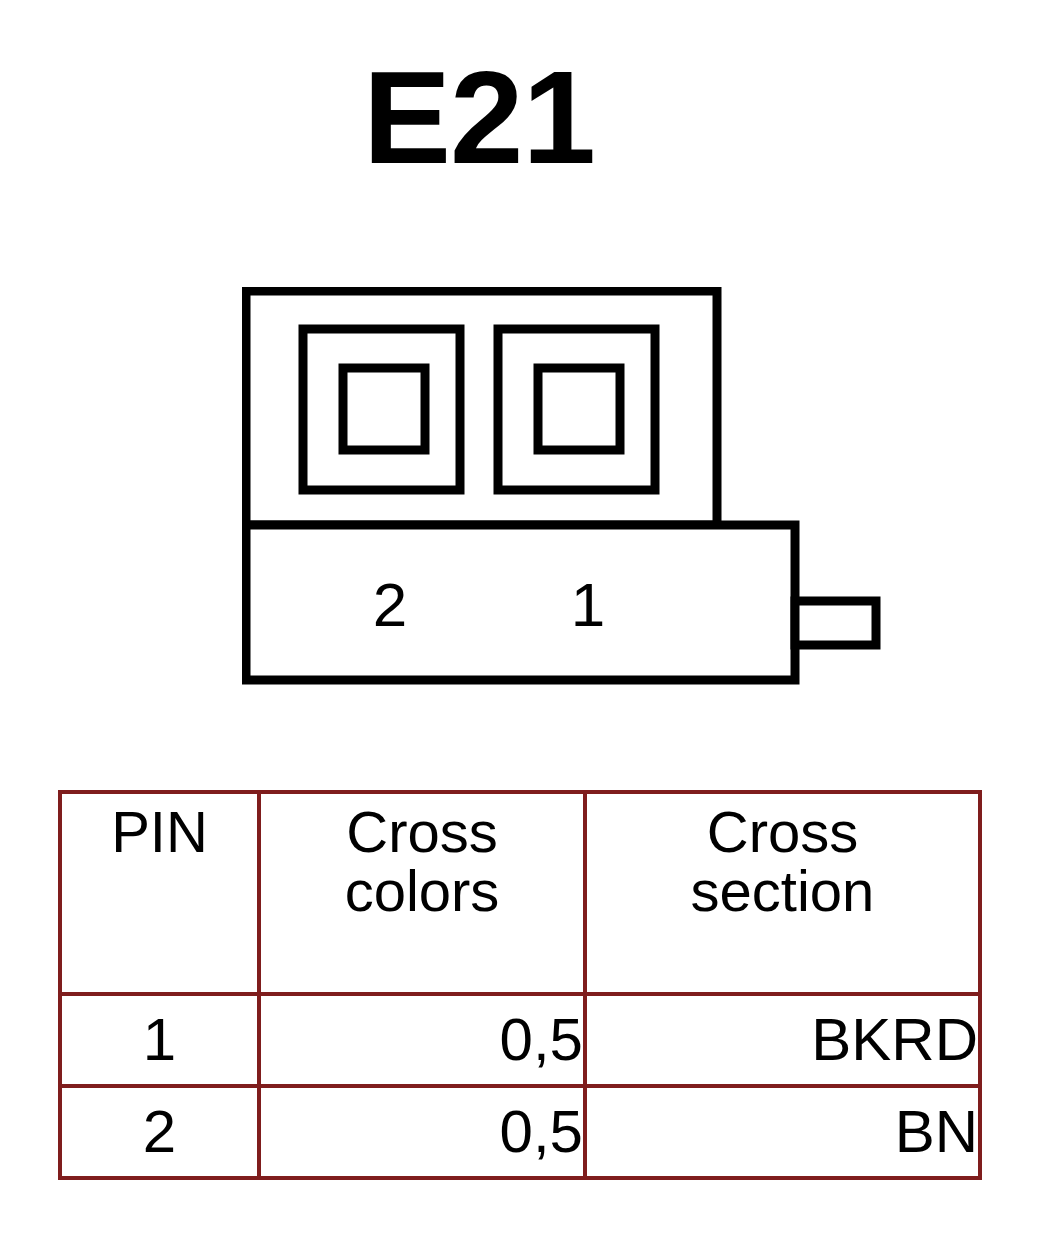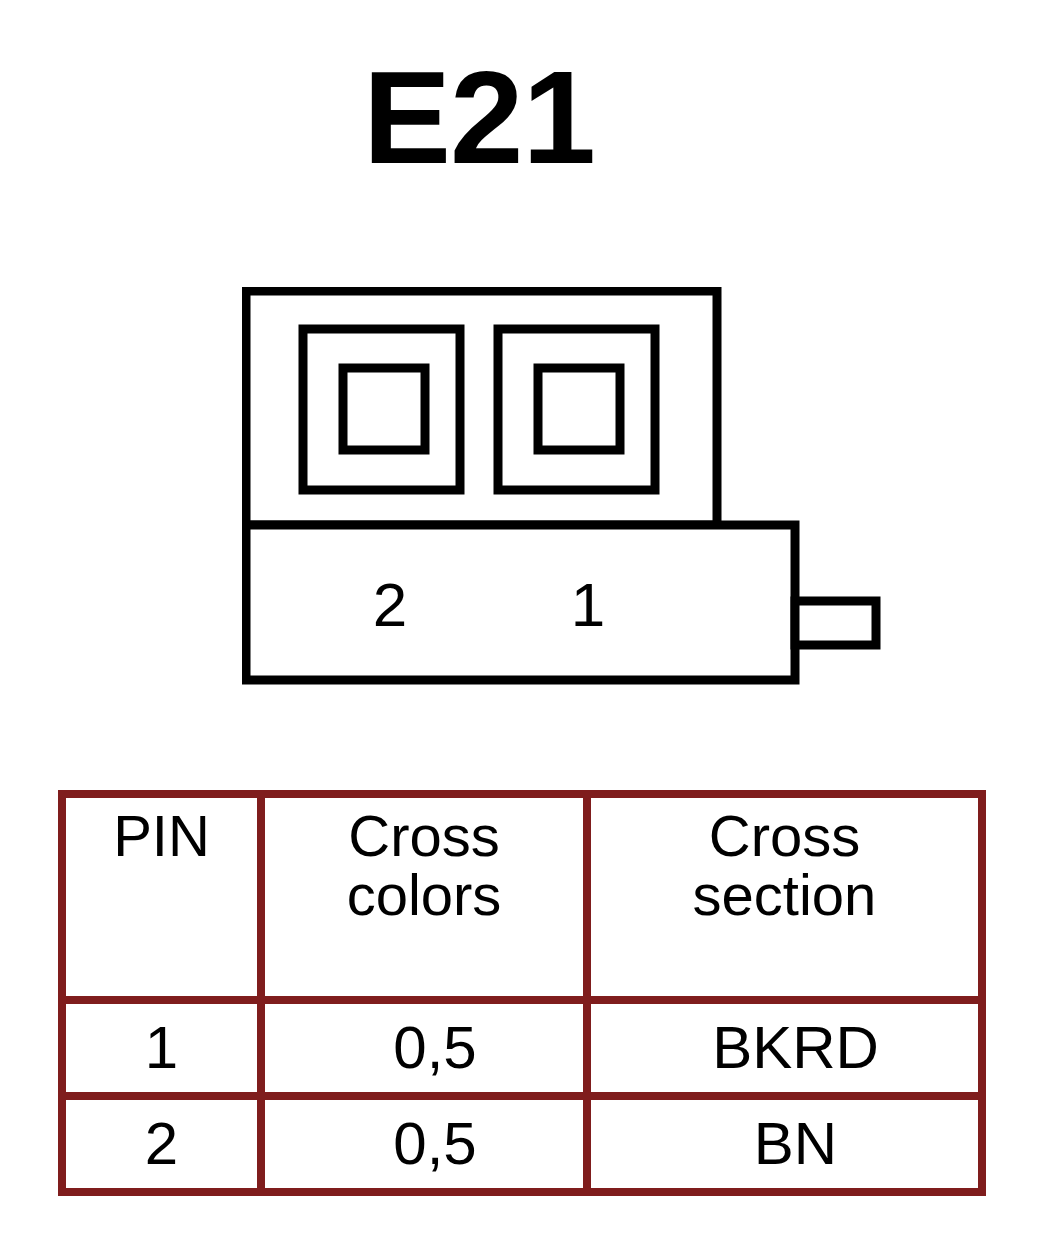--- a/index.html
+++ b/index.html
@@ -61,21 +61,21 @@
     border-collapse: collapse;
     table-layout: fixed;
     background: #ffffff;
   }
   #pin-table col.c-pin      { width: 199px; }
   #pin-table col.c-cross    { width: 326px; }
   #pin-table col.c-colors   { width: 395px; }
 
   #pin-table td,
   #pin-table th {
-    border: 8px solid #7f1d1d;
+    border: 4px solid #7f1d1d;
     padding: 0;
     font-weight: normal;
     font-family: "Liberation Sans", sans-serif;
     color: #000000;
   }
 
   #pin-table thead th {
     height: 190px;
     vertical-align: top;
     text-align: center;
@@ -90,21 +90,21 @@
   #pin-table tbody td {
     height: 88px;
     font-size: 60px;
     line-height: 1;
     vertical-align: middle;
   }
   #pin-table tbody td.cell-pin {
     text-align: center;
   }
   #pin-table tbody td.cell-val {
-    text-align: center;
+    text-align: right;
     padding-left: 22px;
   }
 </style>
 </head>
 <body>
 
 <div id="canvas">
 
   <div id="title">E21</div>
 

